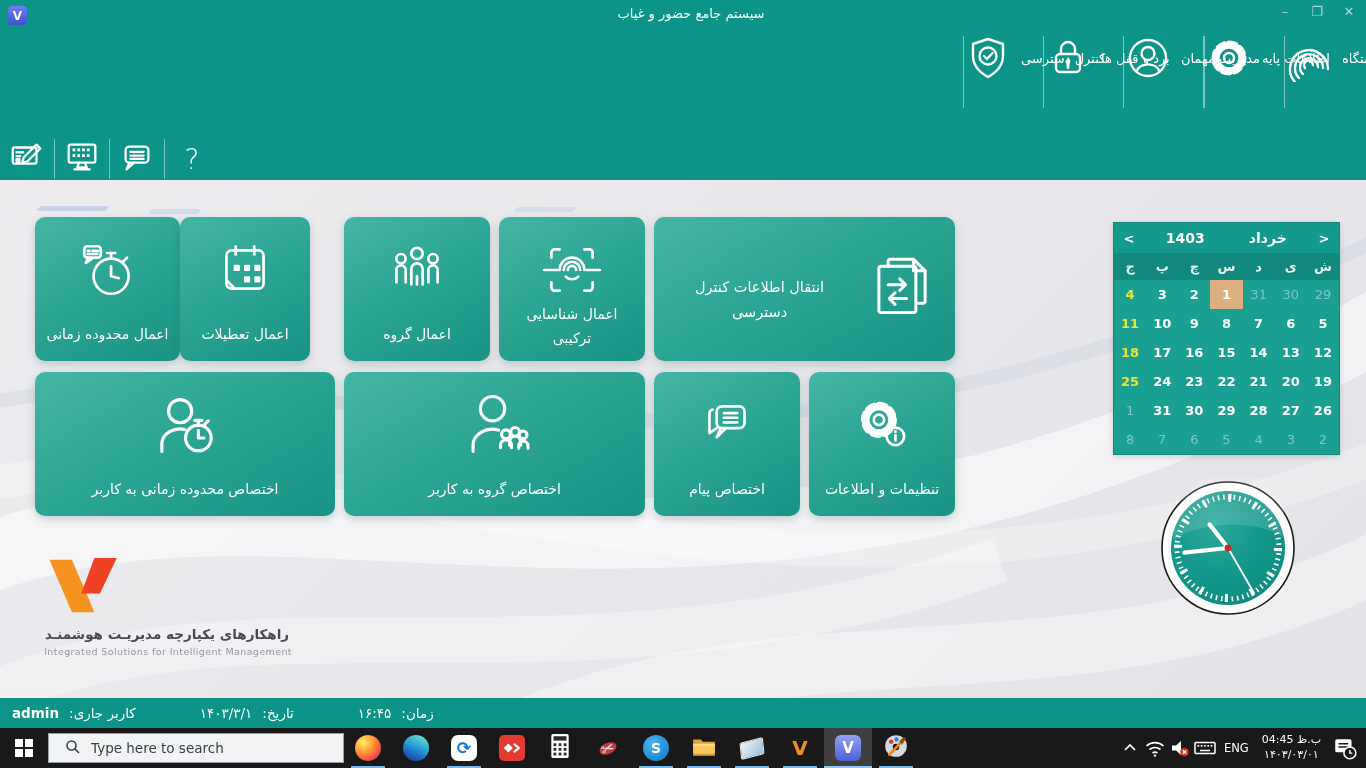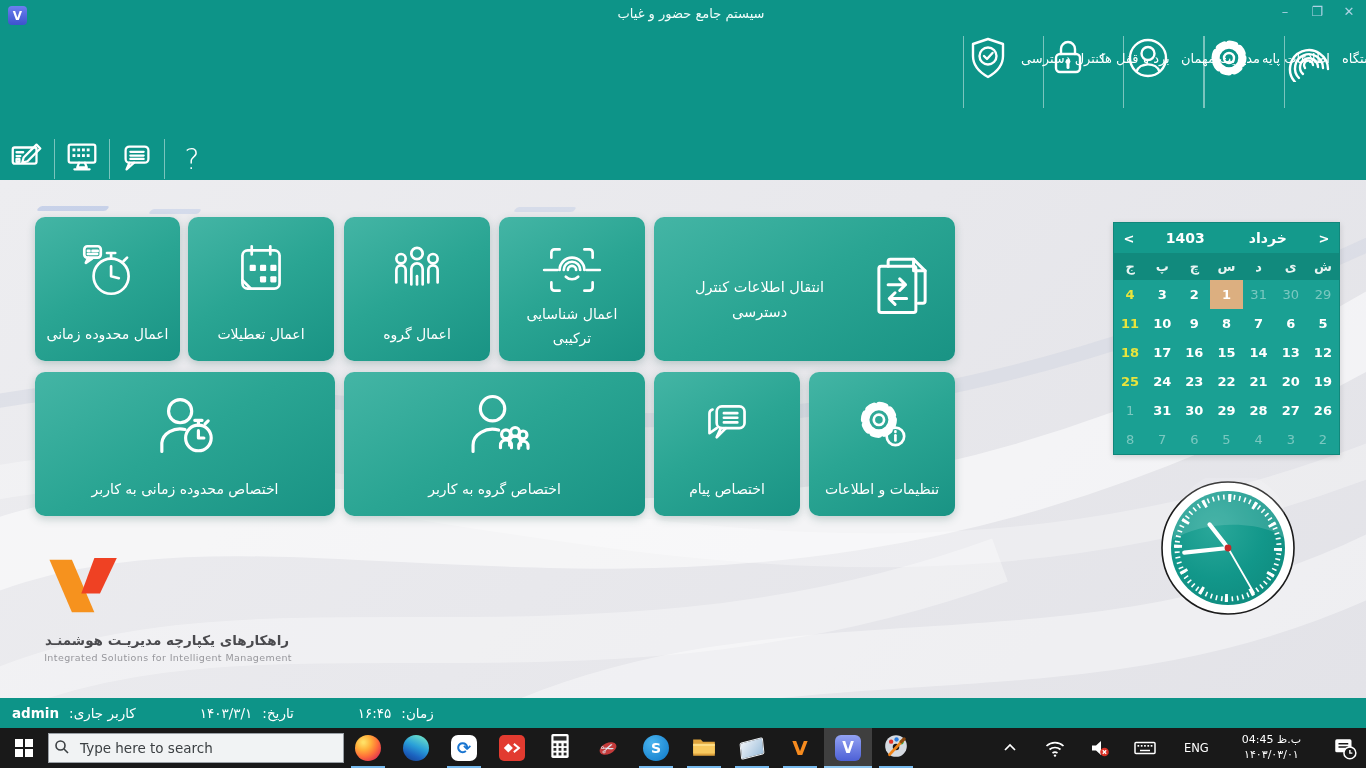--- a/index.html
+++ b/index.html
@@ -33,21 +33,21 @@
   .streak{position:absolute;height:5px;border-radius:3px;background:#9bb2e0;opacity:.45;transform:skewX(-35deg)}
 
   
   .tile{position:absolute;height:144px;border-radius:10px;cursor:pointer;
     background:linear-gradient(150deg,#44b5a5 0%,#2aa593 48%,#199384 100%);
     box-shadow:0 3px 8px rgba(40,90,85,.25)}
   .tile-label{position:absolute;left:8px;right:8px;bottom:14px;text-align:center;color:#fff;font-size:14px;direction:rtl;line-height:1.7}
   .tile-icon{position:absolute;left:50%;top:20px;transform:translateX(-50%)}
   .tile svg{stroke:#fff;fill:none;stroke-width:2.6;stroke-linecap:round;stroke-linejoin:round}
   .t1{left:35px;top:37px;width:145px}
-  .t2{left:188px;top:37px;width:146px}
+  .t2{left:180px;top:37px;width:130px}
   .t3{left:344px;top:37px;width:146px}
   .t4{left:499px;top:37px;width:146px}
   .t4 .tile-label{bottom:10px}
   .t5{left:654px;top:37px;width:301px}
   .t5 .tile-icon{left:auto;right:16px;top:50%;transform:translateY(-50%)}
   .t5 .tile-label{left:14px;right:104px;bottom:auto;top:58px;font-size:14.5px}
   .t6{left:35px;top:192px;width:300px}
   .t7{left:344px;top:192px;width:301px}
   .t8{left:654px;top:192px;width:146px}
   .t9{left:809px;top:192px;width:146px}
@@ -68,42 +68,42 @@
   .day[data-type="sel"]{background:#dcaf80}
 
   
   .clock{position:absolute;left:1158px;top:298px}
 
   
   .logo{position:absolute;left:42px;top:372px;width:250px}
   .logo-row{display:flex;align-items:center;gap:10px}
   .logo-text .l1{font-size:27px;font-weight:800;color:#3e3e42;letter-spacing:2px;line-height:1.05}
   .logo-text .l2{font-size:15px;font-weight:700;color:#e84b2e;letter-spacing:4px}
-  .tag-fa{margin-top:8px;text-align:center;font-size:13.5px;font-weight:700;color:#4a4a4e;direction:rtl}
+  .tag-fa{margin-top:2px;text-align:center;font-size:13.5px;font-weight:700;color:#4a4a4e;direction:rtl}
   .tag-en{margin-top:4px;text-align:right;font-size:9.5px;color:#97979c;letter-spacing:.4px}
 
   
   .status{position:absolute;left:0;top:698px;width:1366px;height:30px;background:#0d9488;color:#fff;
     display:flex;flex-direction:row-reverse;align-items:center;gap:64px;padding:0 12px;font-size:13.5px;direction:rtl}
   .status b{font-weight:700}
   .st-group{display:flex;gap:10px;direction:rtl}
 
   
   .task{position:absolute;left:0;top:728px;width:1366px;height:40px;background:#191919;display:flex;align-items:stretch;color:#fff}
   .start{width:48px;display:flex;align-items:center;justify-content:center;cursor:pointer}
   .winlogo{display:grid;grid-template-columns:8px 8px;grid-template-rows:8px 8px;gap:1.5px}
   .winlogo i{background:#fff}
-  .search{width:296px;margin:5px 0;background:#f1f3f4;border:1px solid #9aa0a6;display:flex;align-items:center;gap:10px;padding:0 5px;cursor:text}
+  .search{width:296px;margin:5px 0;background:#f1f3f4;border:1px solid #9aa0a6;display:flex;align-items:center;gap:10px;padding:0 16px;cursor:text}
   .search span{color:#3c4043;font-size:13.5px}
   .apps{display:flex}
   .app{position:relative;width:48px;display:flex;align-items:center;justify-content:center;cursor:pointer}
   .app[data-state="active"]{background:rgba(255,255,255,.17)}
   .app[data-state="running"]::after,.app[data-state="active"]::after{content:"";position:absolute;bottom:0;height:2.5px;background:#76b9ed;left:7px;right:7px}
   .app[data-state="active"]::after{left:0;right:0;background:#8fc8f2}
-  .tray{position:absolute;right:0;top:0;height:40px;display:flex;align-items:center;gap:21px;padding-right:4px}
+  .tray{position:absolute;right:0;top:0;height:40px;display:flex;align-items:center;gap:1px;padding-right:4px}
   .tray-ico{width:24px;display:flex;align-items:center;justify-content:center;cursor:pointer}
   .lang{font-size:11.5px;padding:0 6px;cursor:pointer}
   .tray-clock{text-align:center;font-size:11px;line-height:1.35;padding:0 6px;cursor:pointer}
   .fx{width:26px;height:26px;border-radius:50%;background:radial-gradient(circle at 32% 28%,#ffe066 4%,#ffb03a 30%,#ff7139 55%,#e3364e 80%,#952bb9 100%)}
   .edge{width:26px;height:26px;border-radius:50%;background:linear-gradient(205deg,#6fe3c8 8%,#2aa0d8 45%,#1b63c0 72%,#16408f 96%)}
   .syncapp{width:26px;height:26px;border-radius:7px;background:#fff;color:#1874d0;font-size:17px;font-weight:700;display:flex;align-items:center;justify-content:center}
   .redapp{width:26px;height:26px;border-radius:5px;background:#e23b30;display:flex;align-items:center;justify-content:center}
   .skype{width:26px;height:26px;border-radius:50%;background:radial-gradient(circle at 35% 30%,#49b4ef,#0d78c8);color:#fff;font-weight:700;font-size:14px;display:flex;align-items:center;justify-content:center}
   .tablet{width:24px;height:17px;border-radius:2px;border:1px solid #f2f6fa;background:linear-gradient(135deg,#eef3f9,#9dbeda);transform:rotate(-14deg) skewX(-8deg)}
   .vorange{color:#f68b1f;font-size:20px;font-weight:800}

